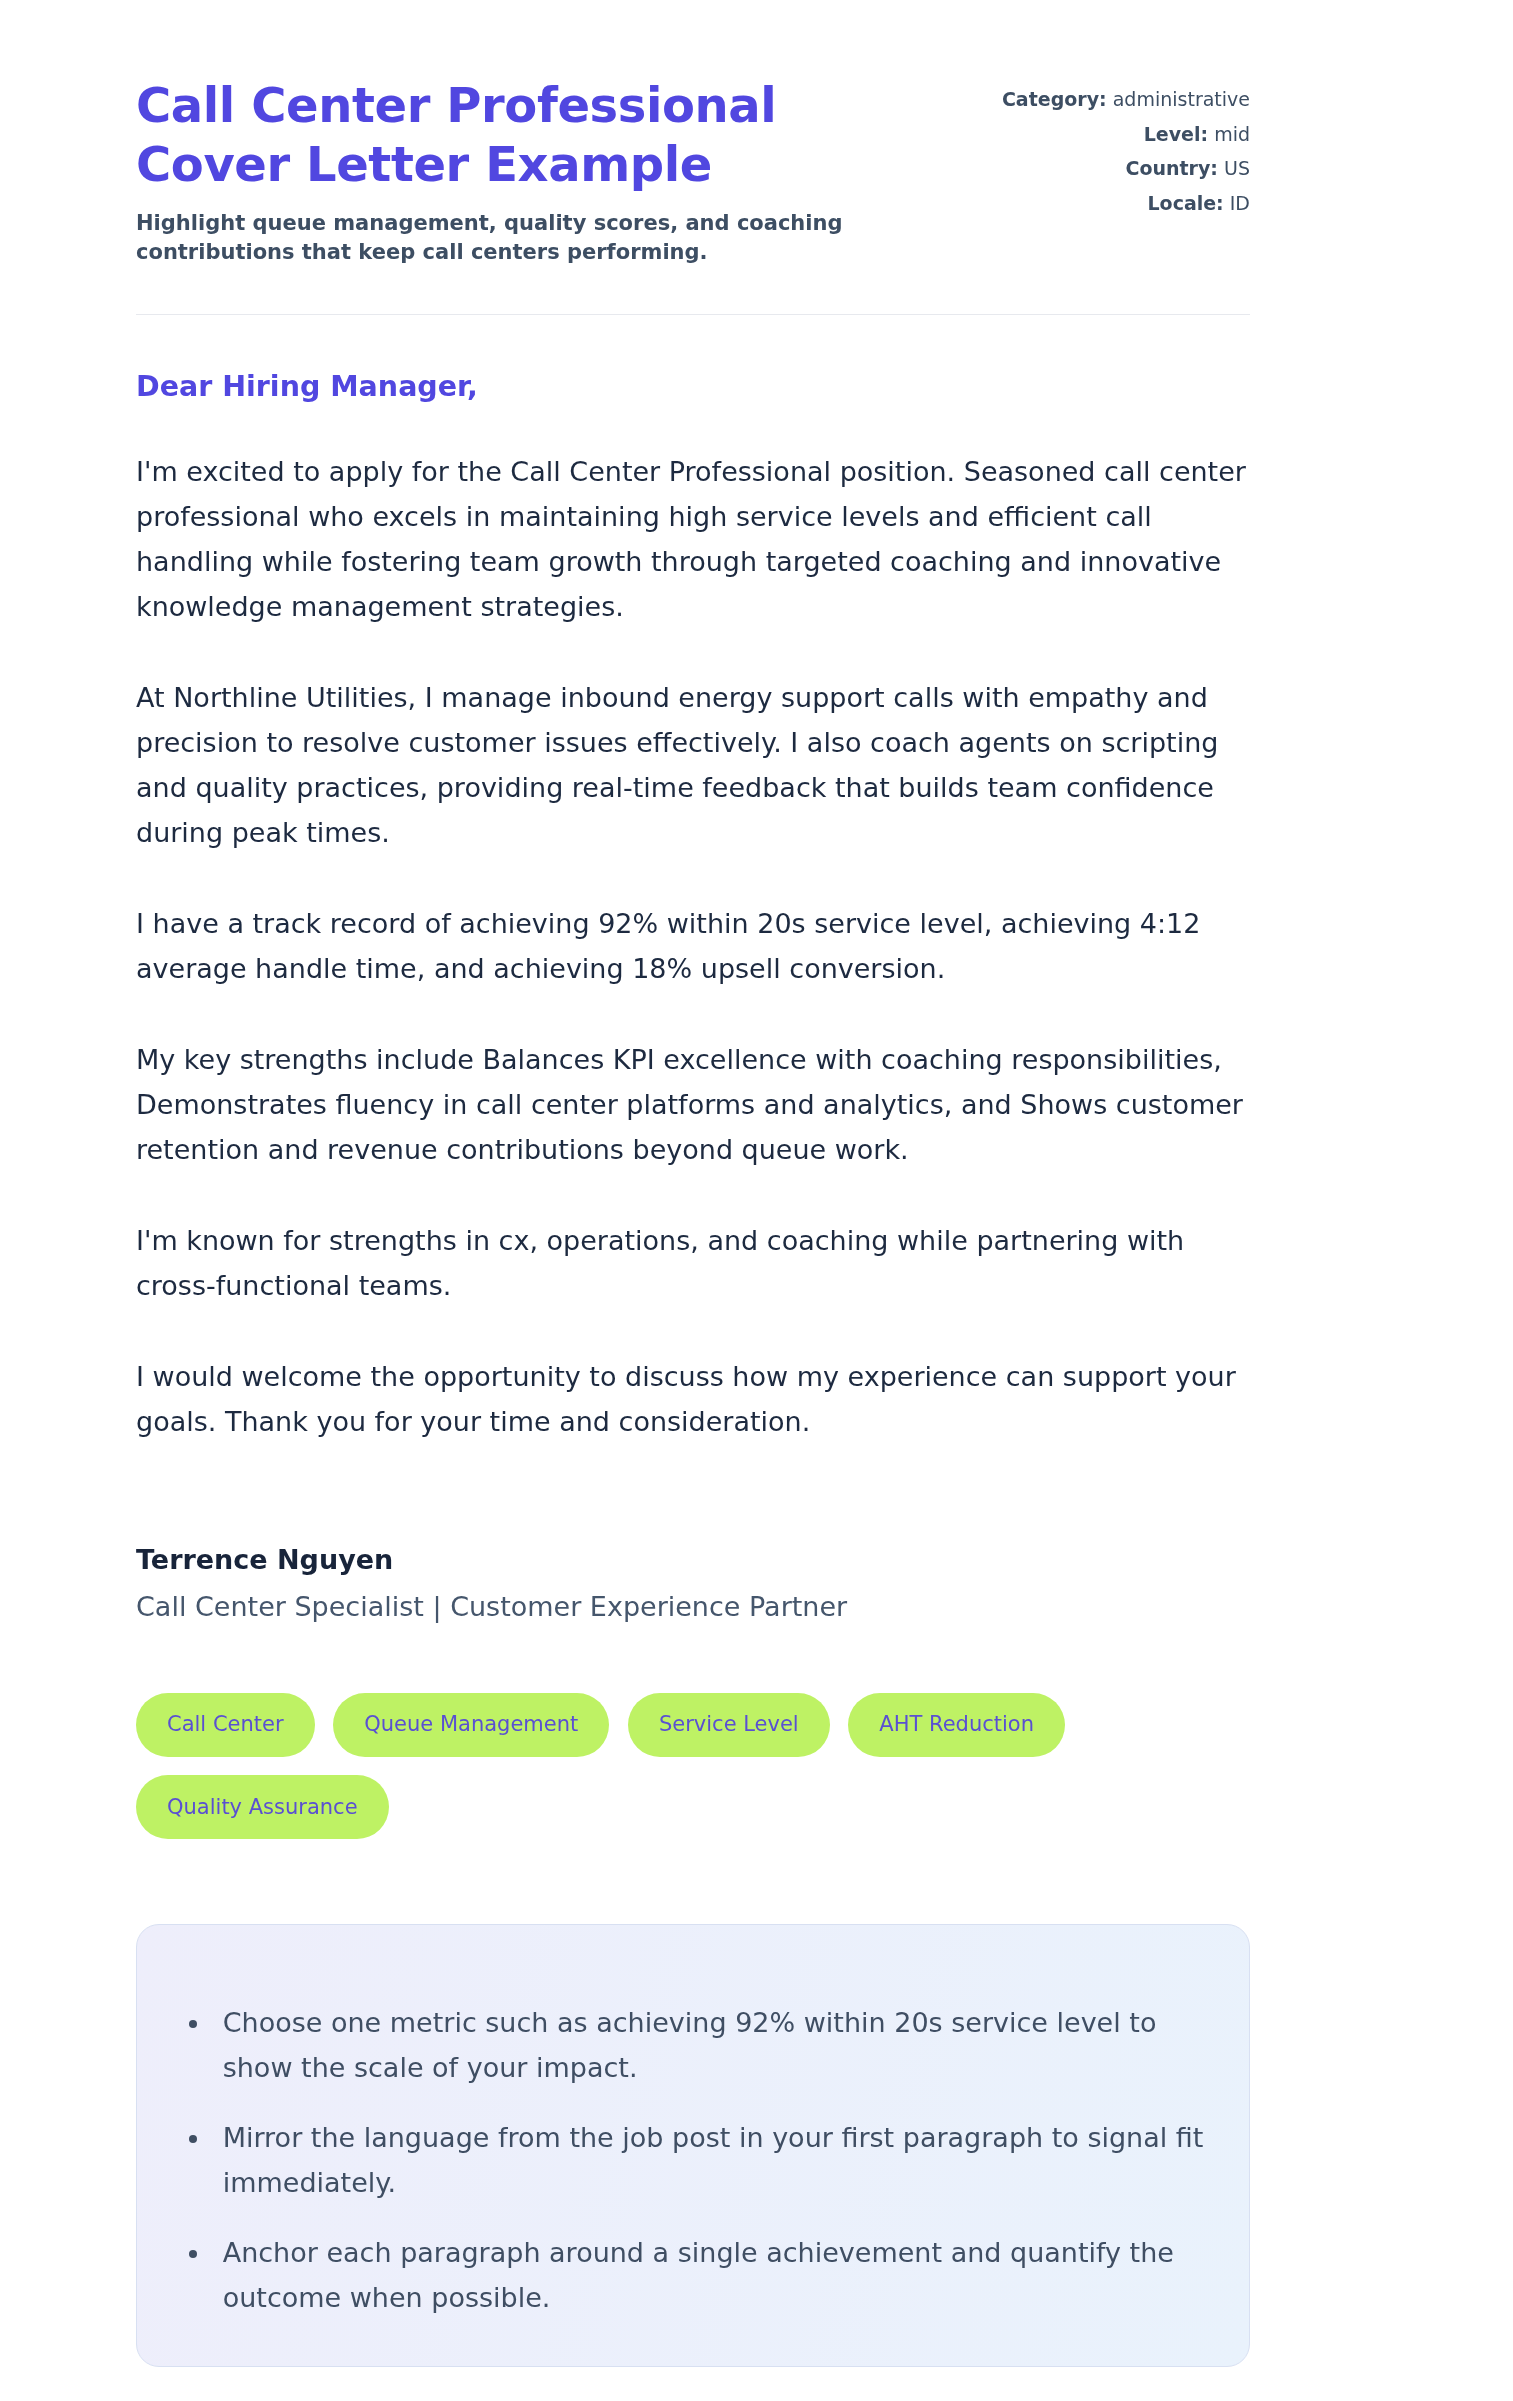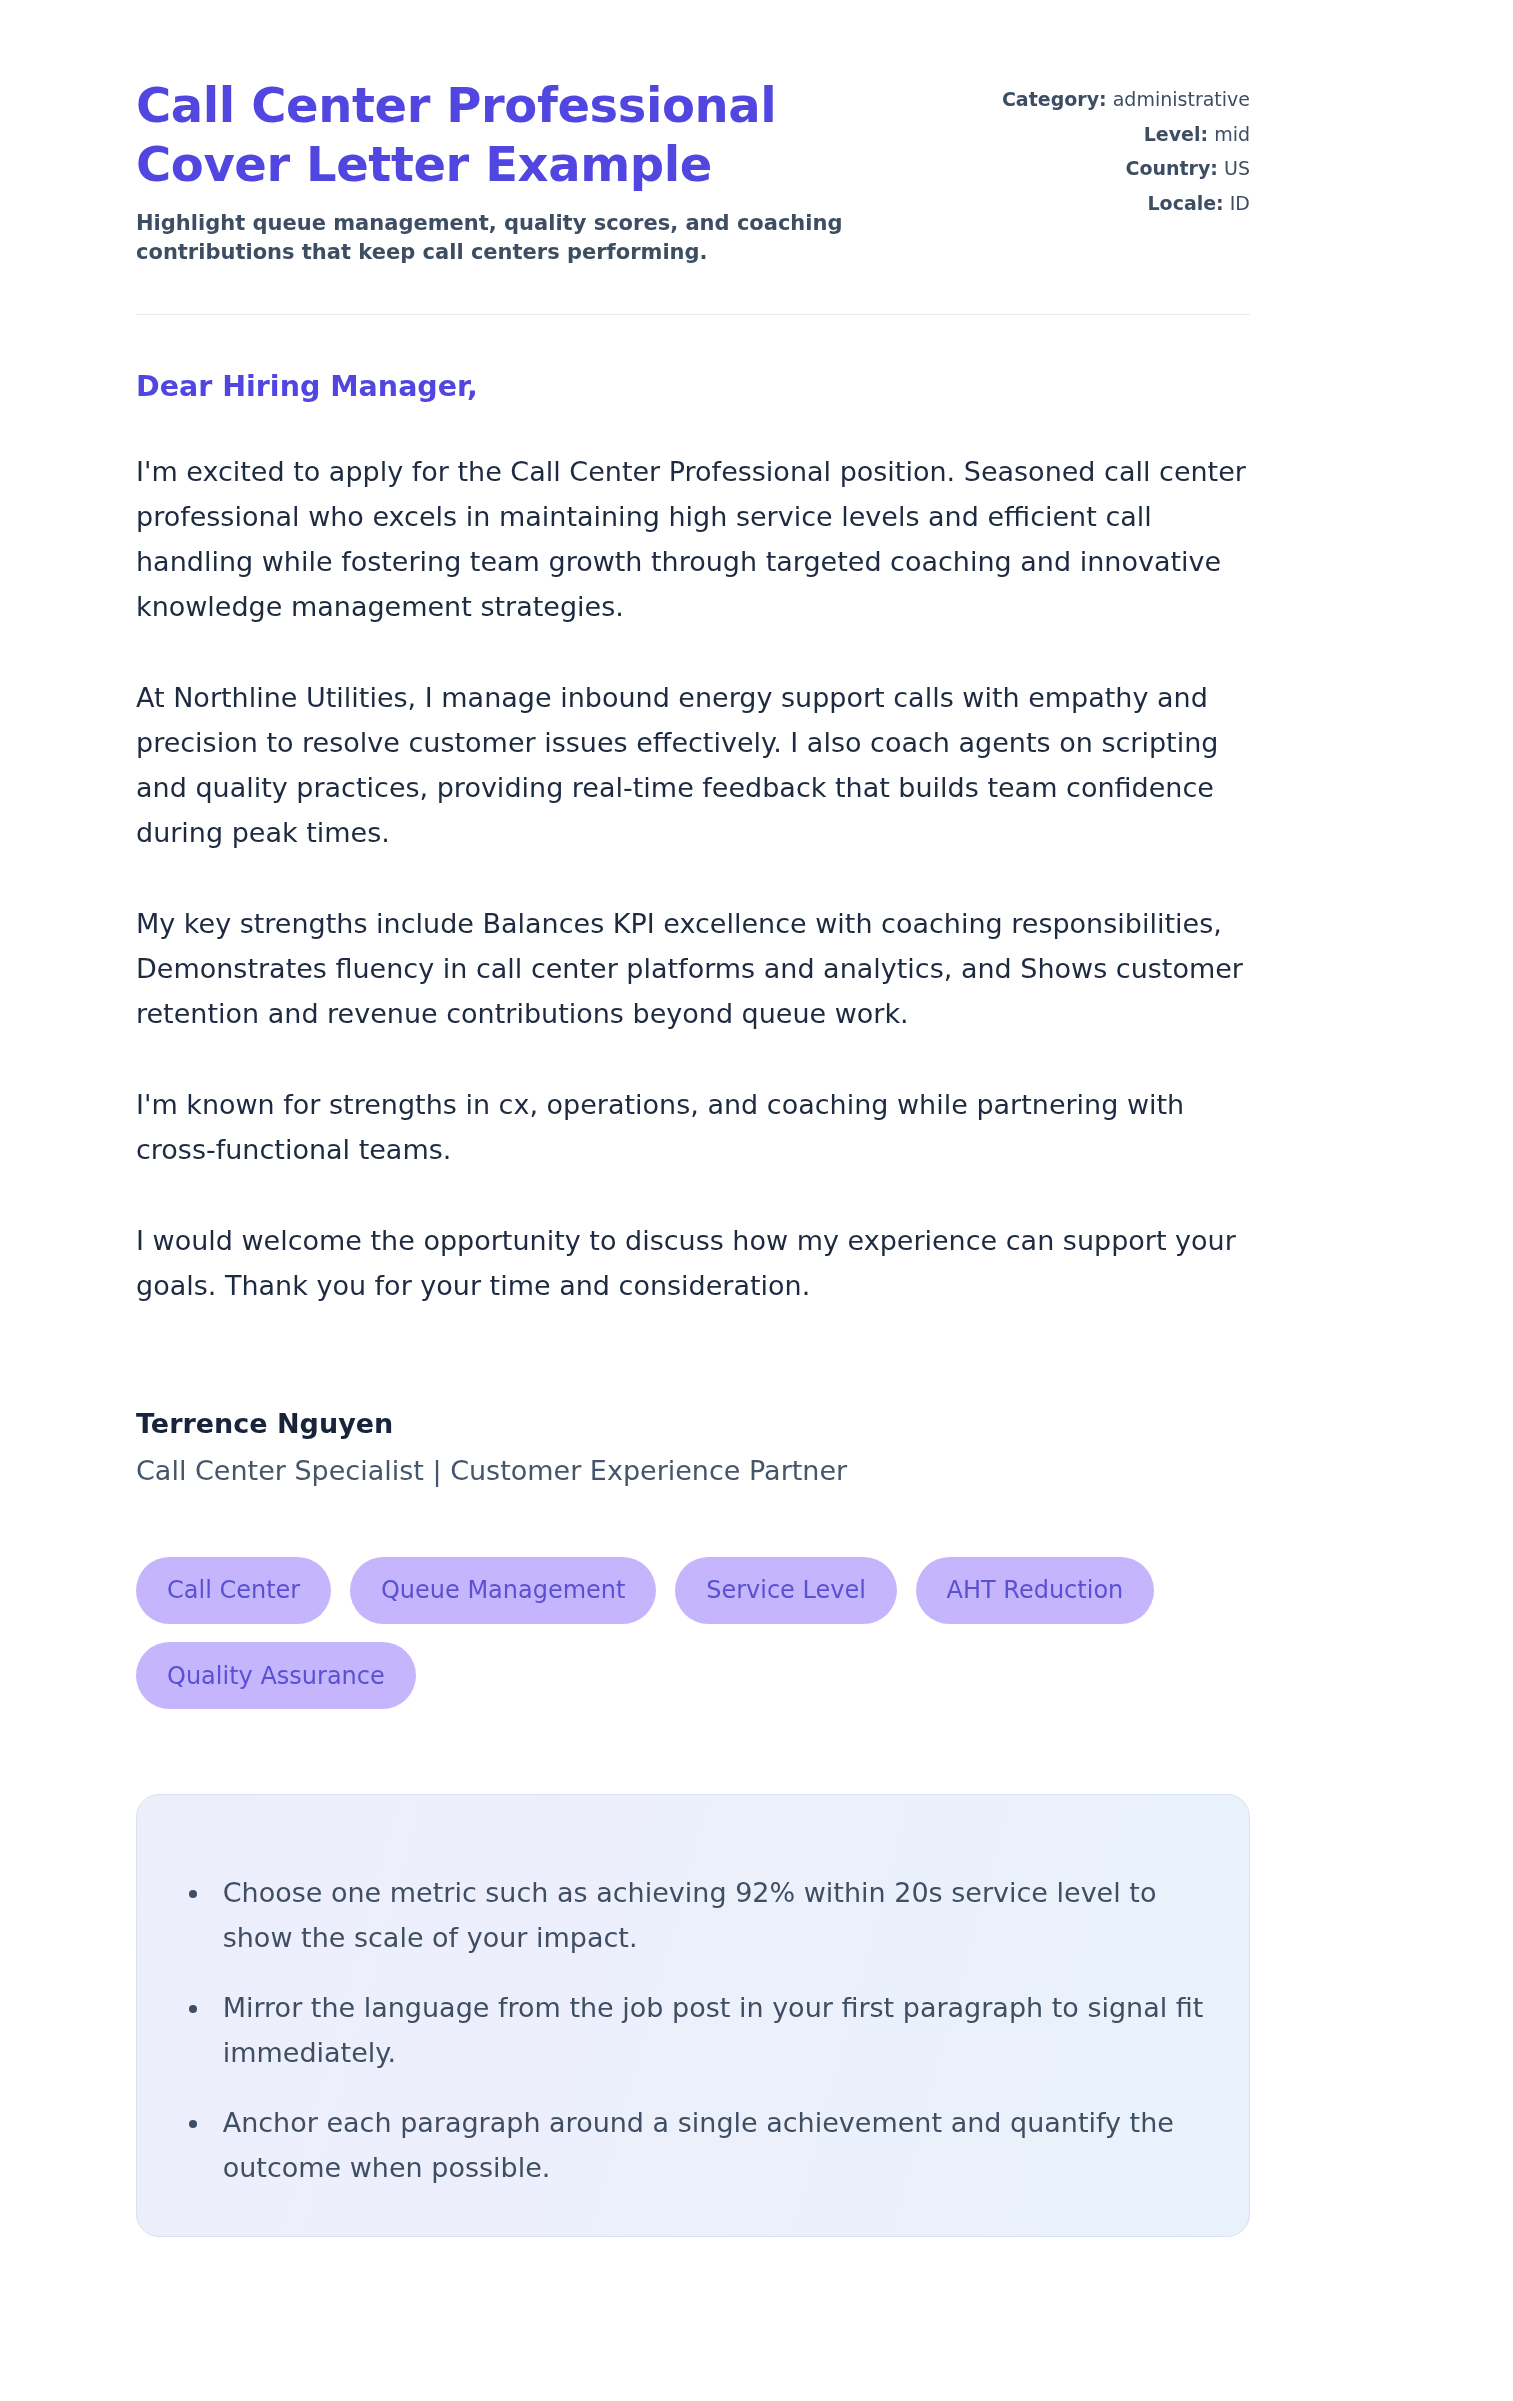--- a/index.html
+++ b/index.html
@@ -89,23 +89,23 @@
 
   
   .tags {
     display: flex;
     flex-wrap: wrap;
     gap: 18.7px;
     margin-top: 71px;
   }
   .tag {
     display: inline-block;
-    background: #c4b5fd;
+    background: #bef264;
     color: #5a50d2;
-    font-size: 24px;
+    font-size: 21px;
     line-height: 1;
     padding: 21.4px 31px;
     border-radius: 39px;
     white-space: nowrap;
   }
 
   
   .tip-box {
     margin-top: 85px;
     box-sizing: border-box;
@@ -162,20 +162,21 @@
       </div>
     </aside>
   </header>
 
   <hr class="divider">
 
   <section class="letter">
     <p class="salutation">Dear Hiring Manager,</p>
     <p class="body-para">I'm excited to apply for the Call Center Professional position. Seasoned call center professional who excels in maintaining high service levels and efficient call handling while fostering team growth through targeted coaching and innovative knowledge management strategies.</p>
       <p class="body-para">At Northline Utilities, I manage inbound energy support calls with empathy and precision to resolve customer issues effectively. I also coach agents on scripting and quality practices, providing real-time feedback that builds team confidence during peak times.</p>
+      <p class="body-para">I have a track record of achieving 92% within 20s service level, achieving 4:12 average handle time, and achieving 18% upsell conversion.</p>
       <p class="body-para">My key strengths include Balances KPI excellence with coaching responsibilities, Demonstrates fluency in call center platforms and analytics, and Shows customer retention and revenue contributions beyond queue work.</p>
       <p class="body-para">I'm known for strengths in cx, operations, and coaching while partnering with cross-functional teams.</p>
       <p class="body-para">I would welcome the opportunity to discuss how my experience can support your goals. Thank you for your time and consideration.</p>
     <p class="sig-name">Terrence Nguyen</p>
     <p class="sig-role">Call Center Specialist | Customer Experience Partner</p>
   </section>
 
   <div class="tags">
     <span class="tag">Call Center</span>
       <span class="tag">Queue Management</span>

